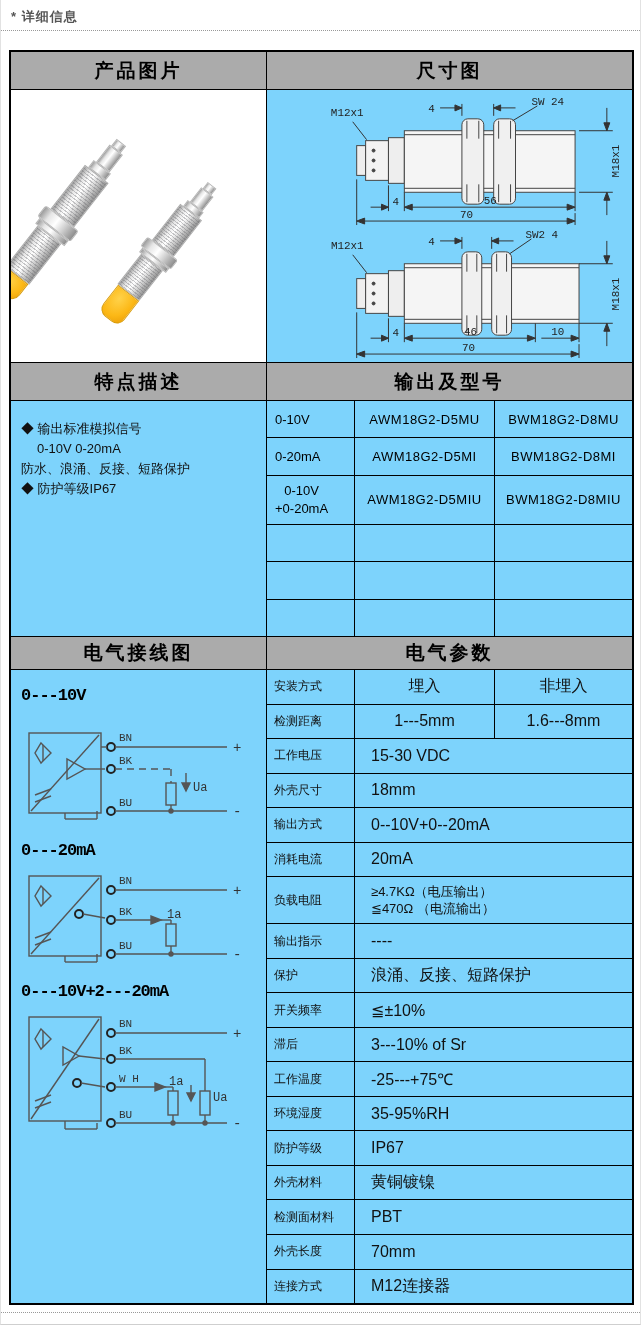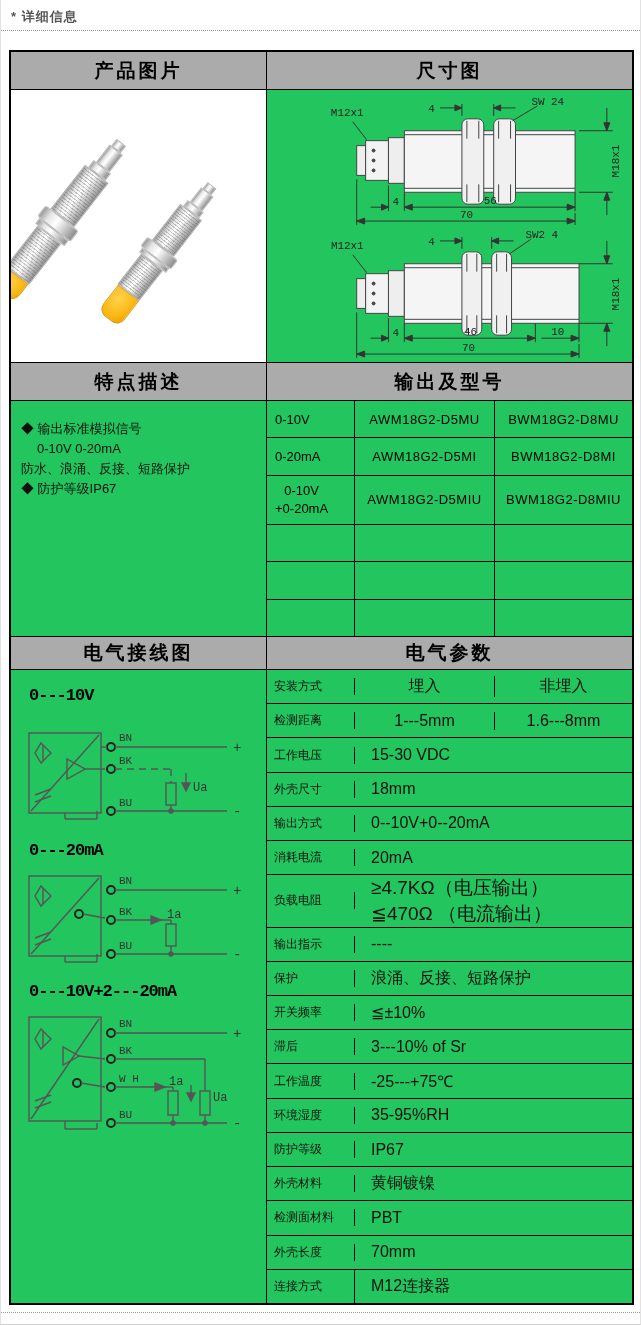--- a/index.html
+++ b/index.html
@@ -8,21 +8,21 @@
     width:641px; height:1325px; position:relative; overflow:hidden;
     font-family:"Liberation Sans", sans-serif; color:#000;
     border-left:1px solid #e2e2e2; border-right:1px solid #e2e2e2; border-bottom:1px solid #cfcfcf;
   }
   .page-title { position:absolute; top:8px; left:10px; font-size:13px; font-weight:bold; color:#555; letter-spacing:1px; }
   .top-rule { position:absolute; top:30px; left:0; width:100%; border-top:1px dotted #999; }
   .bottom-rule { position:absolute; top:1312px; left:0; width:100%; border-top:1px dotted #999; }
 
   .main {
     position:absolute; left:8px; top:50px; width:625px; height:1255px;
-    border:2px solid #000; background:#22c55e;
+    border:2px solid #000; background:#7dd3fc;
     display:grid; grid-template-columns:256px 1fr;
     grid-template-rows:38px 273px 38px 236px 33px auto;
   }
   .cell { position:relative; overflow:hidden; }
   .b-r { border-right:1px solid #000; }
   .b-b { border-bottom:1px solid #000; }
   .hdr {
     background:#ababab; display:flex; align-items:center; justify-content:center;
     font-size:19px; font-weight:bold; letter-spacing:3px; color:#000;
   }
@@ -40,30 +40,30 @@
   .omc { display:flex; align-items:center; }
   .omc.c1 { width:88px; padding-left:8px; font-size:13px; border-right:1px solid #000; }
   .omc.c2 { width:140px; justify-content:center; font-size:13px; letter-spacing:0.5px; border-right:1px solid #000; }
   .omc.c3 { flex:1; justify-content:center; font-size:13px; letter-spacing:0.5px; }
   .ml { white-space:pre-line; line-height:1.35; }
 
   
   .ptable { display:flex; flex-direction:column; height:100%; }
   .prow { display:flex; flex:1; }
   .prow.tall { flex:1.38; }
-  .prow.bb { border-bottom:1px solid #000;align-items:center; }
+  .prow.bb { border-bottom:1px solid #000; }
   .pc-label { width:88px; display:flex; align-items:center; padding-left:7px; font-size:12px; color:#111; border-right:1px solid #000; }
   .pc-val { flex:1; display:flex; align-items:center; padding-left:16px; font-size:16px; color:#111; }
   .pc-val.mid { flex:0 0 140px; border-right:1px solid #000; padding-left:0; justify-content:center; }
   .pc-val.end { justify-content:center; padding-left:0; }
-  .pc-val.small { font-size:19px; }
+  .pc-val.small { font-size:13px; }
 
   
   .wiring { padding:14px 0 0 10px; }
-  .wtitle { font-family:"Liberation Mono", monospace; font-weight:bold; font-size:17px; margin:2px 0 2px 8px; letter-spacing:-1px; }
+  .wtitle { font-family:"Liberation Mono", monospace; font-weight:bold; font-size:17px; margin:2px 0 2px 0; letter-spacing:-1px; }
   .wiring svg { display:block; }
 
   
   .dims { padding:4px 0 0 0; display:flex; flex-direction:column; align-items:center; }
   .dimtext { font-family:"Liberation Mono", monospace; font-size:11px; fill:#222; }
 
   
   .photo { background:#fff; }
   .sensor { position:absolute; display:flex; flex-direction:column; align-items:center; transform:rotate(38deg); }
   .metal {

